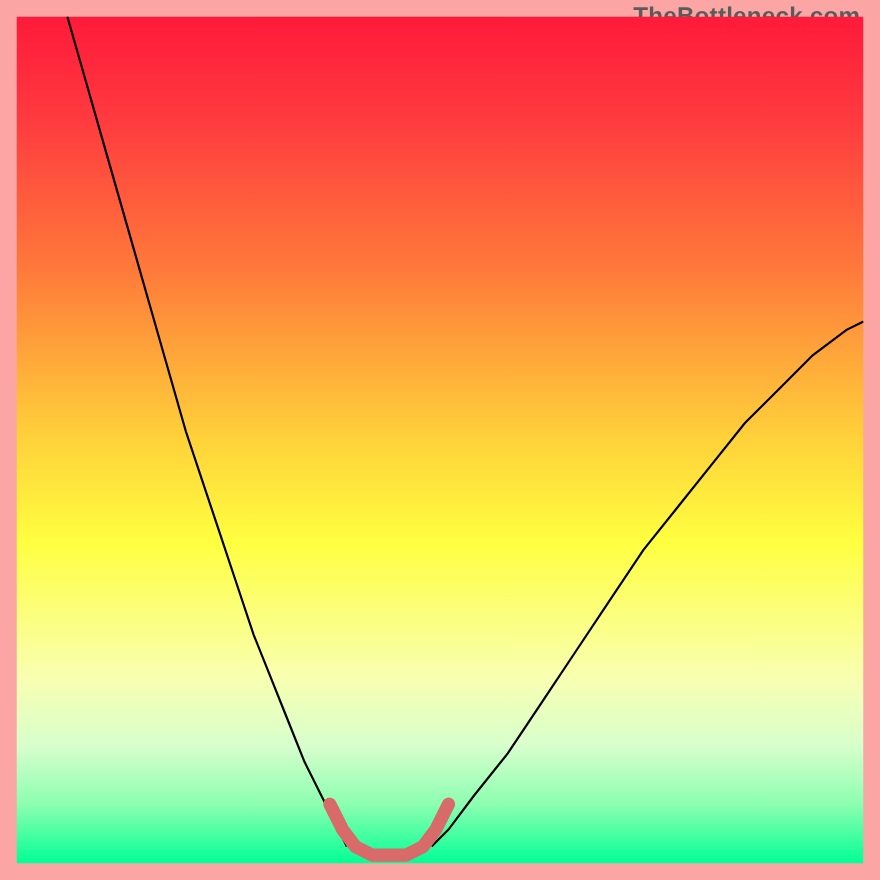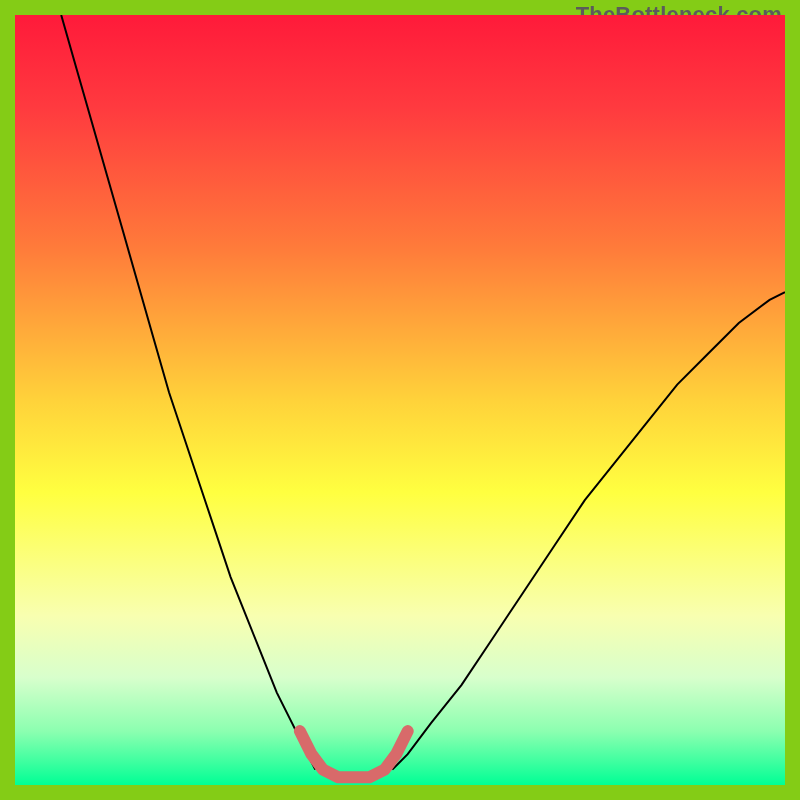--- a/index.html
+++ b/index.html
@@ -7,21 +7,21 @@
     padding: 0;
     width: 800px;
     height: 800px;
     background: #000;
     overflow: hidden;
   }
   .frame {
     position: relative;
     width: 800px;
     height: 800px;
-    background: #84cc16;
+    background: #fca5a5;
   }
   .plot {
     position: absolute;
     left: 15px;
     top: 15px;
     width: 770px;
     height: 770px;
   }
   .watermark {
     position: absolute;

